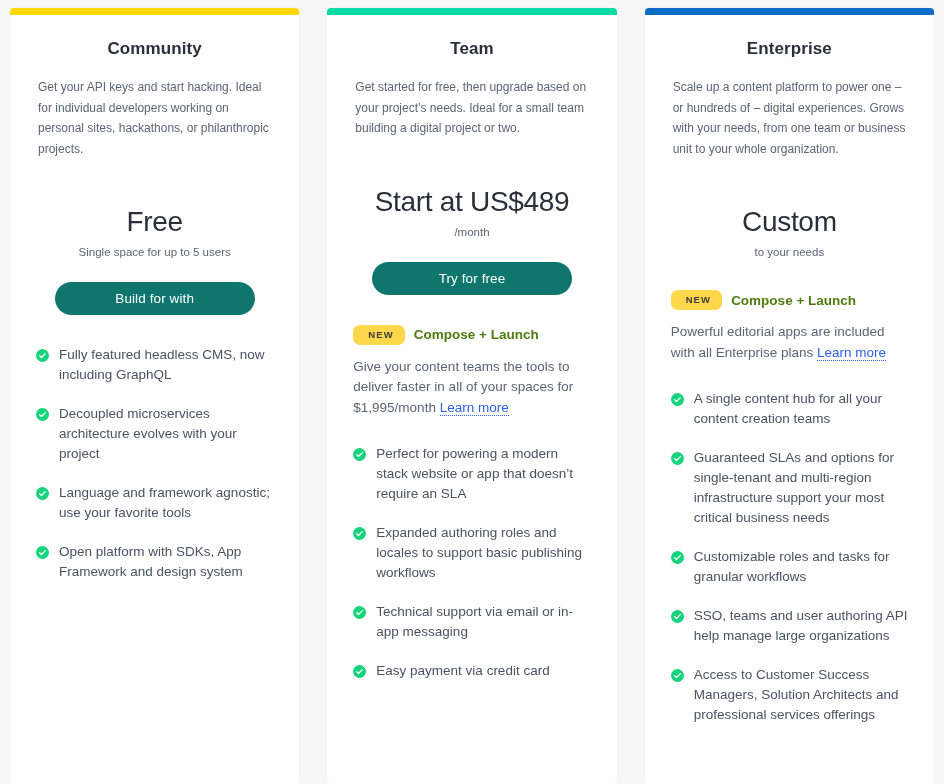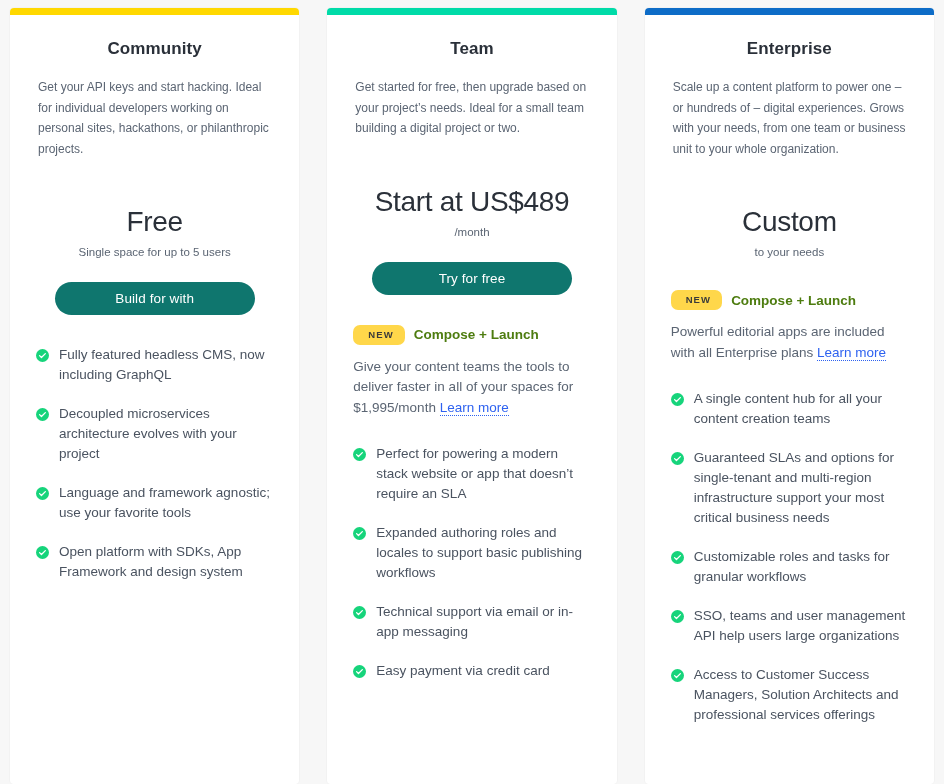--- a/index.html
+++ b/index.html
@@ -331,21 +331,21 @@
           </span>
           <span class="feature-text">Customizable roles and tasks for granular workflows</span>
         </li>
         <li class="feature-item">
           <span class="check-icon">
             <svg viewBox="0 0 16 16" width="13" height="13">
                 <circle cx="8" cy="8" r="8" fill="#16d47b"></circle>
                 <path d="M4.4 8.2l2.3 2.3 4.8-4.8" fill="none" stroke="#ffffff" stroke-width="1.6" stroke-linecap="round" stroke-linejoin="round"></path>
               </svg>
           </span>
-          <span class="feature-text">SSO, teams and user management API help users large organizations</span>
+          <span class="feature-text">SSO, teams and user authoring API help manage large organizations</span>
         </li>
         <li class="feature-item">
           <span class="check-icon">
             <svg viewBox="0 0 16 16" width="13" height="13">
                 <circle cx="8" cy="8" r="8" fill="#16d47b"></circle>
                 <path d="M4.4 8.2l2.3 2.3 4.8-4.8" fill="none" stroke="#ffffff" stroke-width="1.6" stroke-linecap="round" stroke-linejoin="round"></path>
               </svg>
           </span>
           <span class="feature-text">Access to Customer Success Managers, Solution Architects and professional services offerings</span>
         </li>

